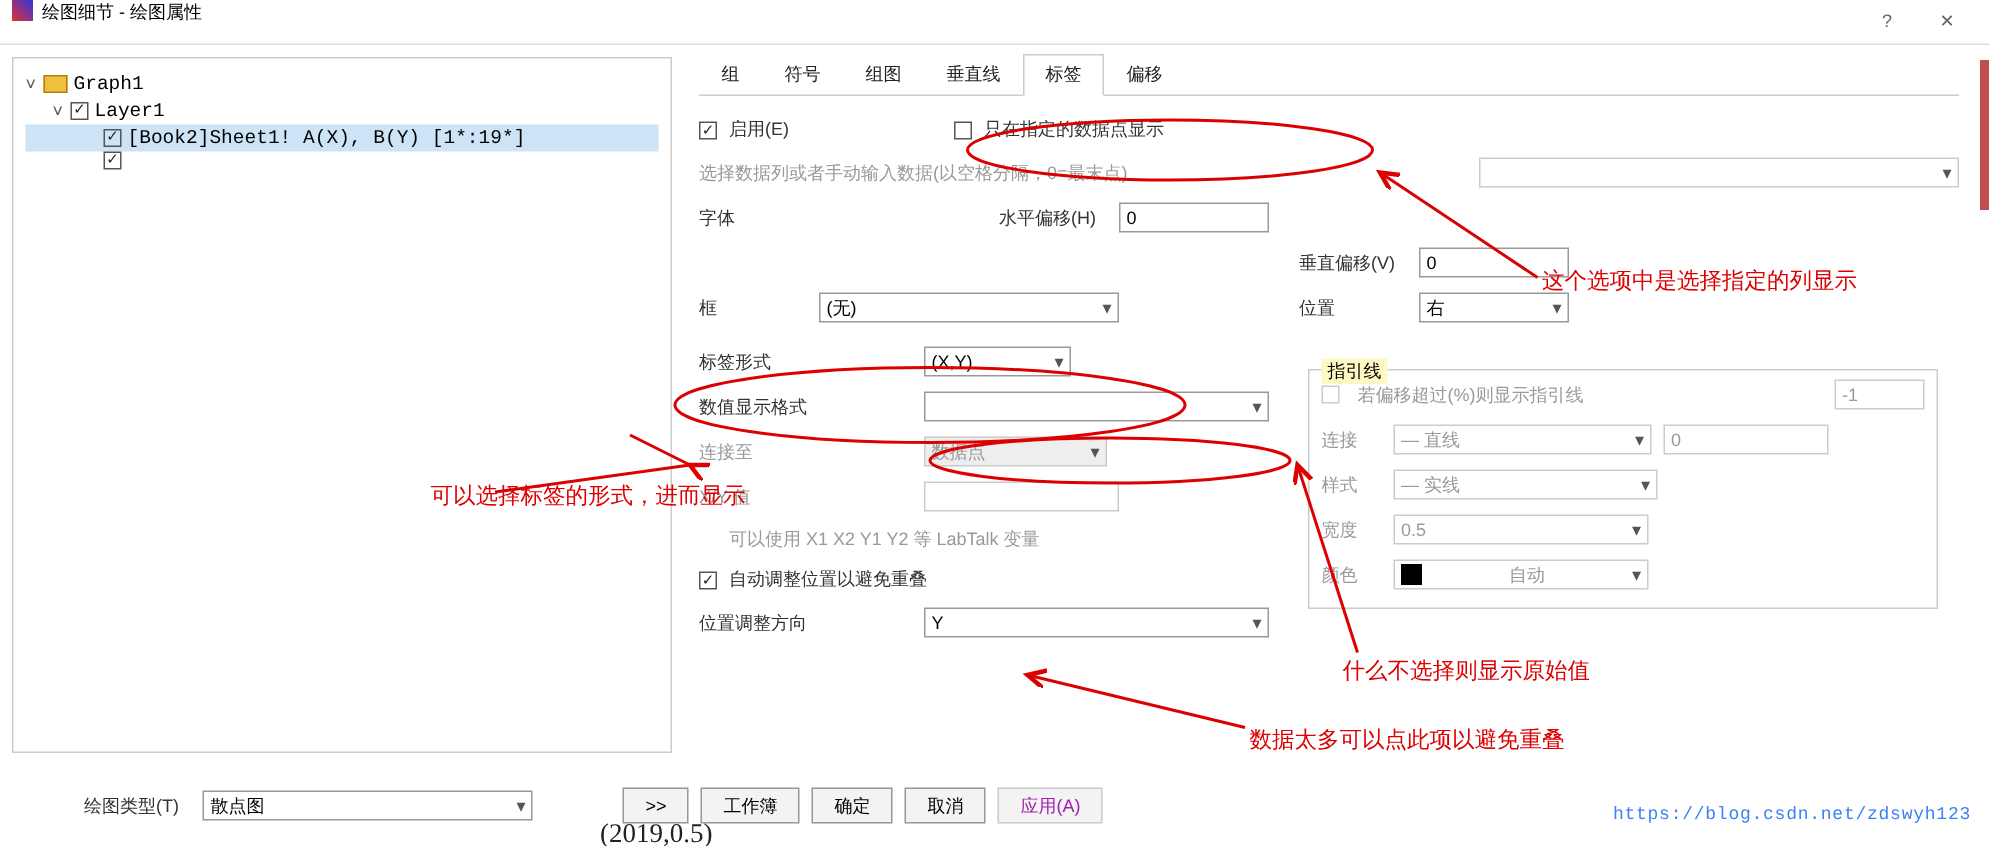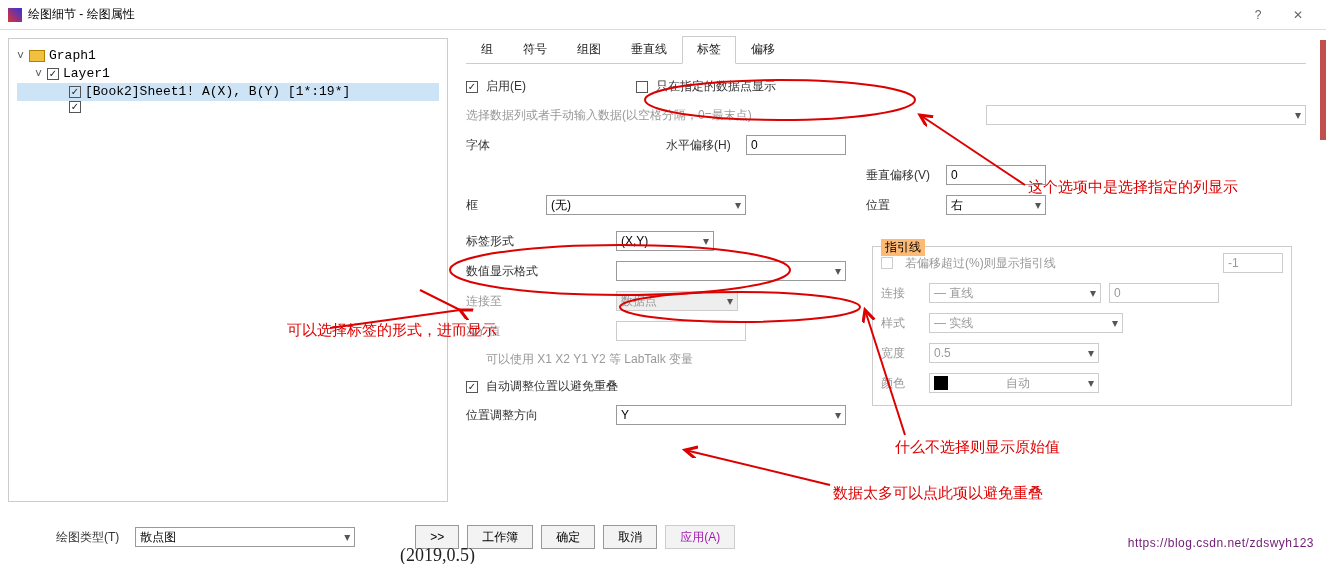--- a/index.html
+++ b/index.html
@@ -1,17 +1,17 @@
 <!DOCTYPE html>
 <html><head>
 <meta charset="utf-8">
 <style>
 * { box-sizing: border-box; margin: 0; padding: 0; font-family: "Microsoft YaHei", sans-serif; font-size: 12px; }
 body { background: #fff; width: 1326px; height: 564px; position: relative; overflow: hidden; }
-.titlebar { height: 30px; display: flex; align-items: center; padding: 0 8px; border-bottom: 1px solid #ddd; background: #fff; }
+.titlebar { height: 30px; display: flex; padding: 0 8px; border-bottom: 1px solid #ddd; background: #fff; }
 .titlebar .icon { width: 14px; height: 14px; background: linear-gradient(45deg,#d33,#33d); margin-right: 6px; }
 .titlebar .spacer { flex: 1; }
 .titlebar .wbtn { width: 40px; height: 28px; display: flex; align-items: center; justify-content: center; color: #666; }
 .main { display: flex; height: 480px; }
 .treepane { width: 440px; border: 1px solid #ccc; margin: 8px; padding: 8px; font-family: Consolas, monospace; }
 .treerow { display: flex; align-items: center; line-height: 18px; white-space: pre; }
 .chev { width: 12px; display: inline-block; color: #555; }
 .fld { width: 16px; height: 12px; background: #f0c040; border: 1px solid #b08000; margin-right: 4px; }
 .cb { width: 12px; height: 12px; border: 1px solid #555; margin-right: 4px; display: inline-flex; align-items: center; justify-content: center; font-size: 10px; color: #222; }
 .mono { font-family: Consolas, "Courier New", monospace; font-size: 13px; }
@@ -19,28 +19,28 @@
 .tabs { display: flex; border-bottom: 1px solid #ccc; }
 .tab { padding: 4px 14px; border: 1px solid transparent; color: #222; }
 .tab.active { border: 1px solid #ccc; border-bottom: 1px solid #fff; background: #fff; margin-bottom: -1px; }
 .form { position: relative; padding-top: 14px; }
 .row { display: flex; align-items: center; margin-bottom: 10px; }
 .lbl { color: #333; }
 .dis { color: #999; }
 .sel, .inp { border: 1px solid #999; background: #fff; height: 20px; padding: 0 4px; display: flex; align-items: center; justify-content: space-between; }
 .sel .arr { margin-left: 6px; color: #555; }
 .leader { border: 1px solid #ccc; padding: 6px 8px 2px; position: absolute; left: 872px; top: 246px; width: 420px; }
-.leader .legend { position: absolute; top: -8px; left: 8px; background: #fdba74; padding: 0 4px; }
+.leader .legend { position: absolute; top: -8px; left: 8px; background: #fef9c3; padding: 0 4px; }
 .leadrow { display: flex; align-items: center; margin-bottom: 10px; gap: 8px; }
 .footer { position: absolute; left: 0; right: 0; bottom: 10px; height: 34px; display: flex; align-items: center; padding: 0 16px; }
 .btn { border: 1px solid #999; background: #f3f3f3; height: 24px; padding: 0 14px; display: inline-flex; align-items: center; margin-right: 8px; }
 .btn.dis { color: #a21caf; border-color: #ccc; }
 .anno { position: absolute; color: #d00; font-size: 15px; }
 svg.overlay { position: absolute; left: 0; top: 0; pointer-events: none; }
-.watermark { position: absolute; right: 12px; bottom: 14px; color: #701a75; font-size: 12px; letter-spacing: .5px; }
+.watermark { position: absolute; right: 12px; bottom: 14px; color: #3b82f6; font-size: 12px; letter-spacing: .5px; font-family: Liberation Mono, monospace; }
 .rightbar { position: absolute; right: 0; top: 40px; width: 6px; height: 100px; background: #c0504d; }
 </style>
 </head>
 <body>
 
 <div class="titlebar">
   <div class="icon"></div>
   <span>绘图细节 - 绘图属性</span>
   <div class="spacer"></div>
   <div class="wbtn">?</div>
@@ -175,21 +175,21 @@
     <div class="sel dis" style="width:172px;border-color:#ccc">
         <span>— 直线</span>
         <span class="arr">▾</span>
       </div>
     <div class="inp dis" style="width:110px;border-color:#ccc">
         <span>0</span>
       </div>
   </div>
   <div class="leadrow">
     <span class="dis" style="width:40px">样式</span>
-    <div class="sel dis" style="width:194px;border-color:#ccc">
+    <div class="sel dis" style="width:176px;border-color:#ccc">
         <span>— 实线</span>
         <span class="arr">▾</span>
       </div>
   </div>
   <div class="leadrow">
     <span class="dis" style="width:40px">宽度</span>
     <div class="sel dis" style="width:170px;border-color:#ccc">
         <span>0.5</span>
         <span class="arr">▾</span>
       </div>

